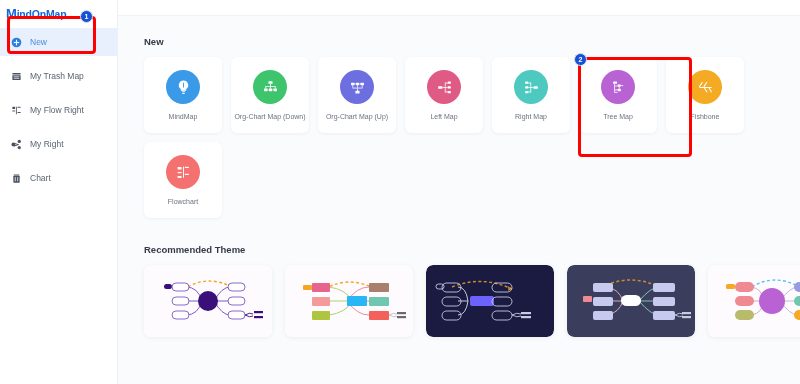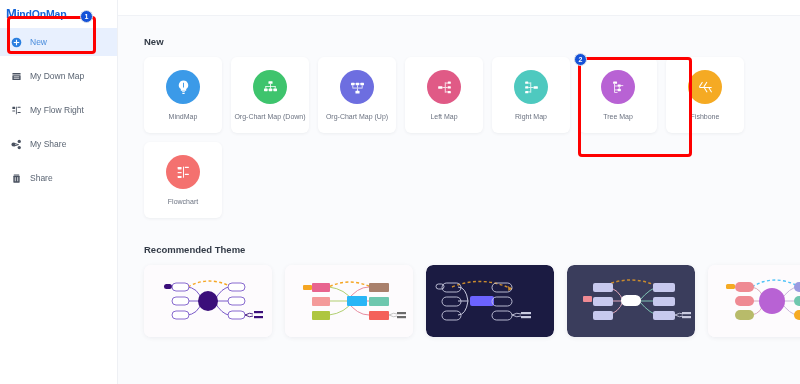--- a/index.html
+++ b/index.html
@@ -200,21 +200,21 @@
 
       <div class="nav-item">
         <span class="ico">
           <svg viewBox="0 0 16 16" width="11" height="11">
               <rect x="2" y="3" width="12" height="2.2" rx="0.5" fill="#4a5260"></rect>
               <rect x="2" y="6.2" width="12" height="6.8" rx="0.8" fill="#4a5260"></rect>
               <rect x="4" y="8" width="8" height="1" fill="#fff"></rect>
               <rect x="4" y="10" width="8" height="1" fill="#fff"></rect>
             </svg>
         </span>
-        <span class="lbl">My Down Map</span>
+        <span class="lbl">My Trash Map</span>
       </div>
 
       <div class="nav-sp"></div>
 
       <div class="nav-item">
         <span class="ico">
           <svg viewBox="0 0 16 16" width="11" height="11">
               <rect x="2" y="2.5" width="4" height="3.4" rx="0.5" fill="#4a5260"></rect>
               <rect x="9.5" y="2.5" width="4.5" height="1.6" rx="0.5" fill="#4a5260"></rect>
               <rect x="7.2" y="2.5" width="1.2" height="11" fill="#4a5260"></rect>
@@ -230,35 +230,35 @@
       <div class="nav-item">
         <span class="ico">
           <svg viewBox="0 0 16 16" width="11" height="11">
               <circle cx="12" cy="3.5" r="2.4" fill="#4a5260"></circle>
               <circle cx="12" cy="12.5" r="2.4" fill="#4a5260"></circle>
               <circle cx="3.5" cy="8" r="2.8" fill="#4a5260"></circle>
               <rect x="4.5" y="5.3" width="7" height="1.3" transform="rotate(18 4.5 5.3)" fill="#4a5260"></rect>
               <rect x="4.2" y="9.6" width="7" height="1.3" transform="rotate(-18 4.2 9.6)" fill="#4a5260"></rect>
             </svg>
         </span>
-        <span class="lbl">My Share</span>
+        <span class="lbl">My Right</span>
       </div>
 
       <div class="nav-sp"></div>
 
       <div class="nav-item">
         <span class="ico">
           <svg viewBox="0 0 16 16" width="11" height="11">
               <rect x="4" y="2" width="8" height="1.6" rx="0.4" fill="#4a5260"></rect>
               <rect x="3.4" y="4" width="9.2" height="10" rx="0.8" fill="#4a5260"></rect>
               <rect x="5.6" y="6" width="1.1" height="6" fill="#fff"></rect>
               <rect x="9.3" y="6" width="1.1" height="6" fill="#fff"></rect>
             </svg>
         </span>
-        <span class="lbl">Share</span>
+        <span class="lbl">Chart</span>
       </div>
 
     </div>
   </div>
 
   <div class="main">
 
     <div class="topbar"></div>
 
     <div class="content">

